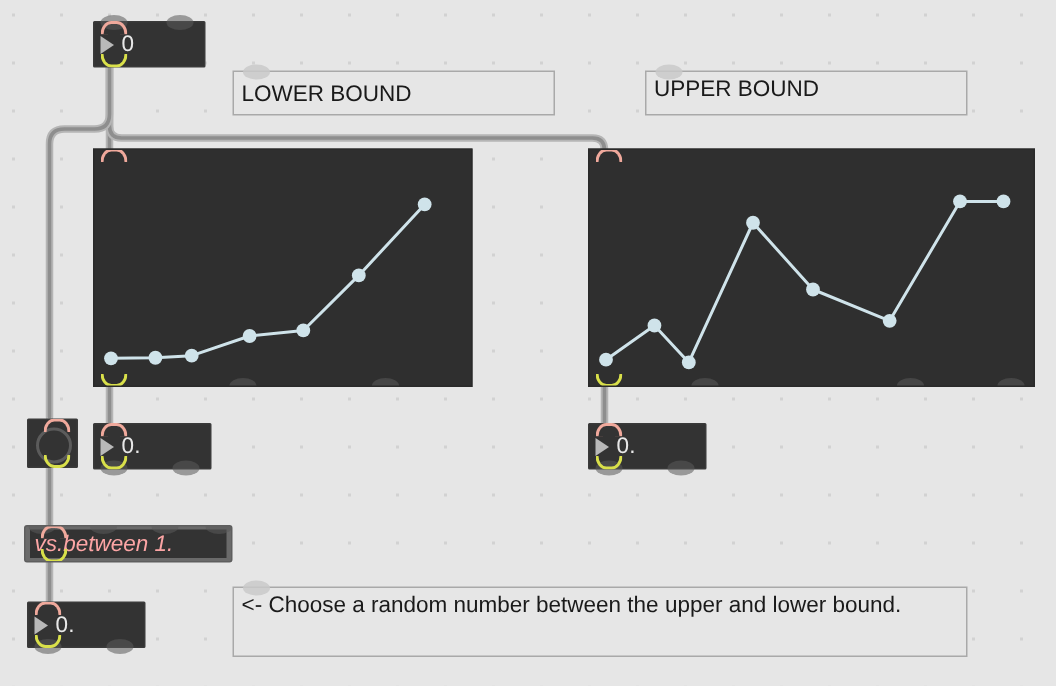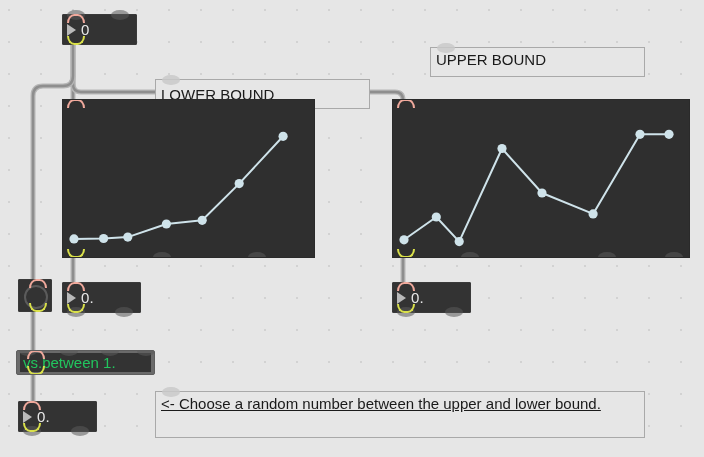--- a/index.html
+++ b/index.html
@@ -62,30 +62,31 @@
     background: #6a6a6a;
     border: 1px solid #5e5e5e;
     border-radius: 2px;
     display: flex;
     align-items: center;
     padding: 0 3px;
     overflow: hidden;
   }
   .maxobj .inner {
     background: #333333;
-    color: #22c55e;
+    color: #fca5a5;
     font-size: 15px;
     line-height: 18px;
     width: 100%;
     height: 19px;
     display: flex;
     align-items: center;
     padding-left: 3px;
     box-sizing: border-box;
     white-space: nowrap;
+    font-style: italic;
   }
 
   
   .comment {
     background: #e6e6e6;
     border: 1px solid #a9a9a9;
     color: #1a1a1a;
     font-size: 15px;
     line-height: 19px;
     padding: 2px 5px;
@@ -197,21 +198,21 @@
 
   <div class="obj numbox" style="left:62px; top:14px; width:75px; height:31px;">
     <span class="blob top" style="left:4px;"></span>
     <span class="blob top" style="left:48px;"></span>
     <span class="tri"></span>
     <span class="val">0</span>
     <span class="inlet" style="left:4px;"></span>
     <span class="outlet" style="left:4px;"></span>
   </div>
 
-  <div class="obj comment" style="left:155px; top:47px; width:215px; height:30px; display:flex; align-items:center;margin-top:32px;">
+  <div class="obj comment" style="left:155px; top:47px; width:215px; height:30px; display:flex; align-items:center;">
     <span class="blob top light" style="left:6px;"></span>
     <span>LOWER BOUND</span>
   </div>
 
   <div class="obj comment" style="left:430px; top:47px; width:215px; height:30px; display:flex; align-items:flex-start;">
     <span class="blob top light" style="left:6px;"></span>
     <span>UPPER BOUND</span>
   </div>
 
   <div class="obj graph" style="left:62px; top:99px; width:253px; height:159px;">
@@ -290,18 +291,18 @@
 
   <div class="obj numbox" style="left:18px; top:401px; width:79px; height:31px;">
     <span class="blob bot" style="left:4px;"></span>
     <span class="blob bot" style="left:52px;"></span>
     <span class="tri"></span>
     <span class="val">0.</span>
     <span class="inlet" style="left:4px;"></span>
     <span class="outlet" style="left:4px;"></span>
   </div>
 
-  <div class="obj comment" style="left:155px; top:391px; width:490px; height:47px;text-decoration:underline;">
+  <div class="obj comment" style="left:155px; top:391px; width:490px; height:47px;">
     <span class="blob top light" style="left:6px;"></span>
     <span>&lt;- Choose a random number between the upper and lower bound.</span>
   </div>
 
 </div>
 
 </body></html>

